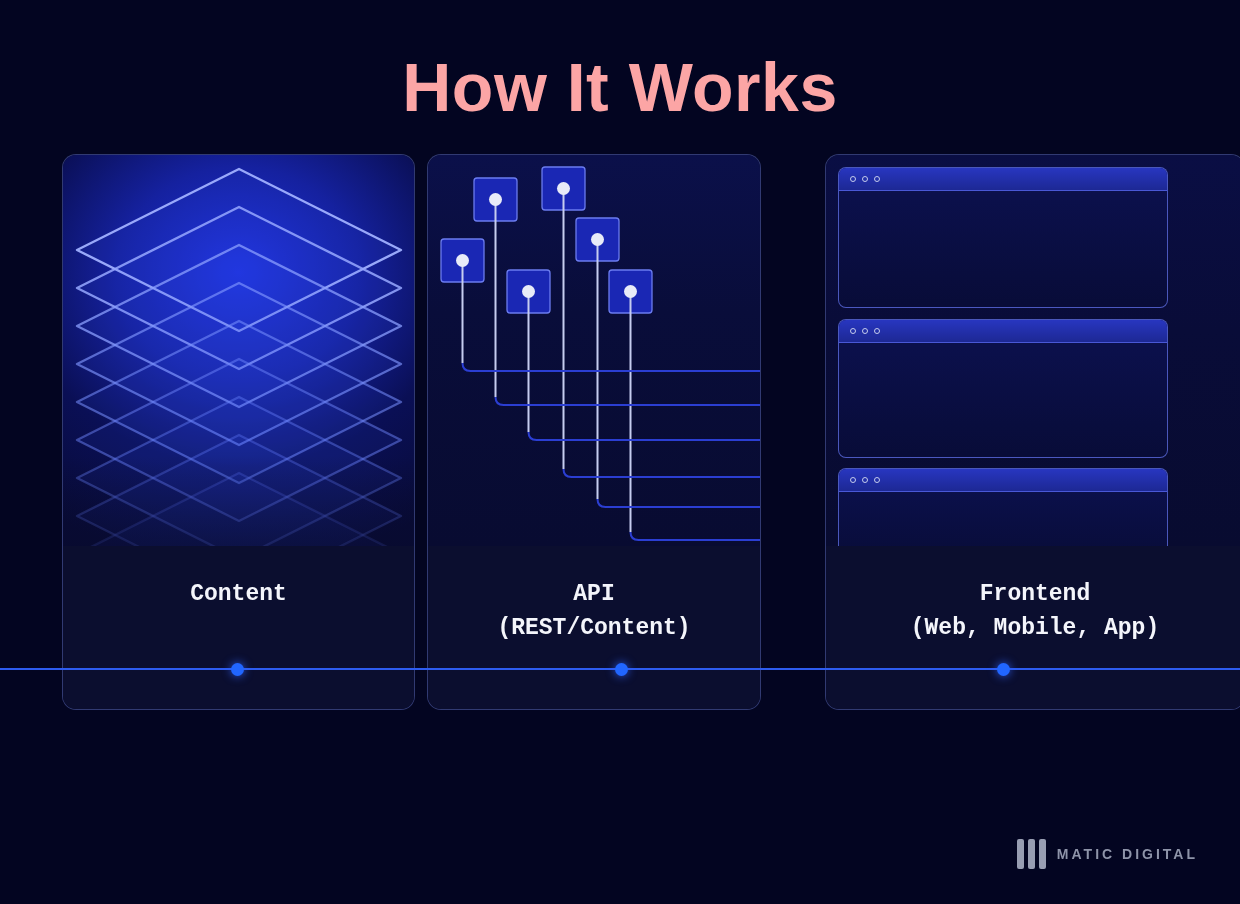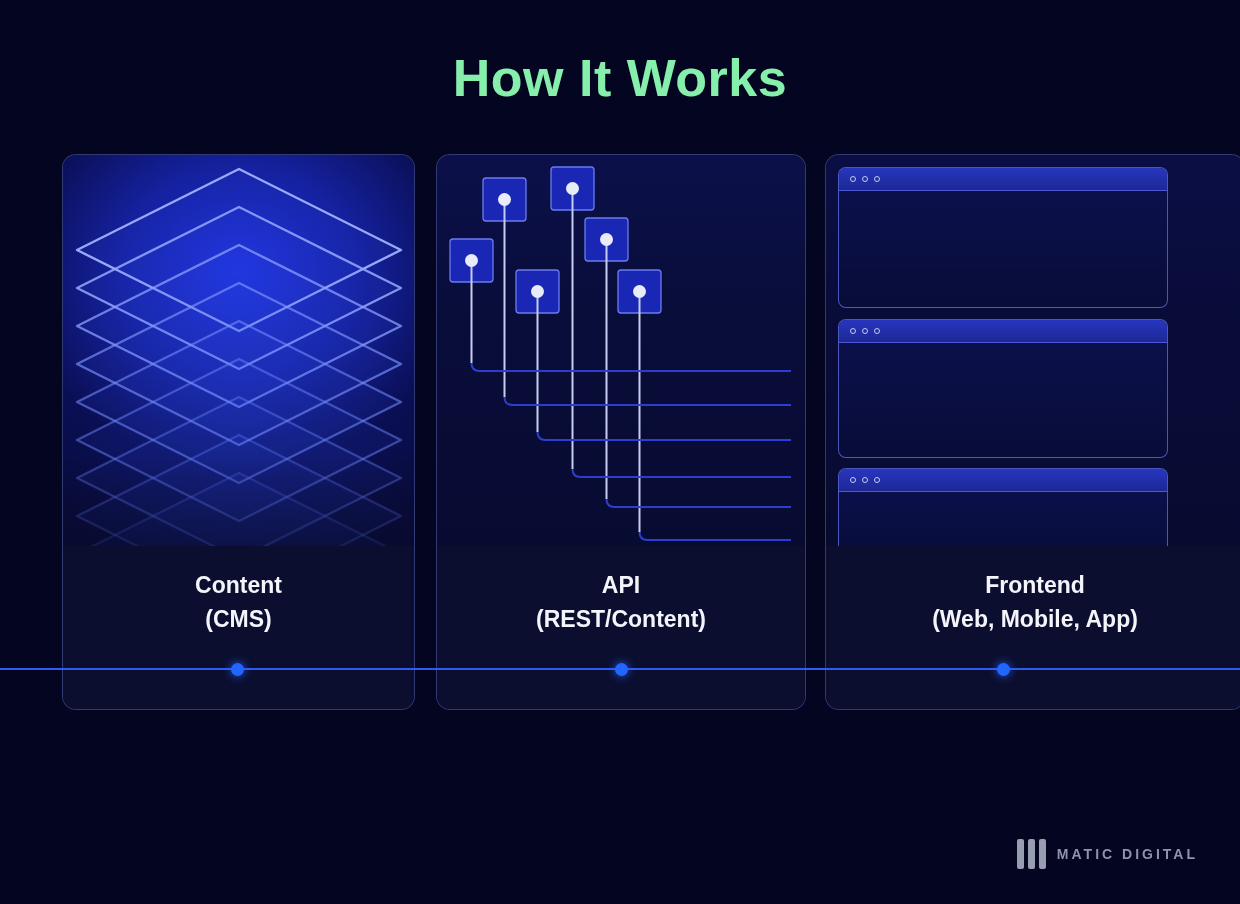--- a/index.html
+++ b/index.html
@@ -6,33 +6,33 @@
   html,body { background:#01031a; }
   body { font-family:"Liberation Sans", sans-serif; }
 
   .canvas {
     position:relative; width:1240px; height:904px;
     background:#030521; overflow:hidden;
   }
 
   .page-title {
     position:absolute; top:48px; left:0; width:1240px;
-    text-align:center; color:#86efac;
-    font-size:52px; font-weight:700; letter-spacing:0.5px;
+    text-align:center; color:#fca5a5;
+    font-size:68px; font-weight:700; letter-spacing:0.5px;
   }
 
   
   .panel {
     position:absolute; top:154px; height:556px;
     border:1px solid rgba(108,124,214,0.40);
     border-radius:14px; overflow:hidden;
     background:#0b0e2f;
   }
   .panel-1 { left:62px;  width:353px; }
-  .panel-2 { left:436px; width:370px; }
+  .panel-2 { left:427px; width:334px; }
   .panel-3 { left:825px; width:420px; }
 
   .panel-graphic {
     position:absolute; top:0; left:0; right:0; height:391px;
     overflow:hidden;
   }
   .content-graphic {
     background: radial-gradient(95% 75% at 50% 30%,
       #1d30dd 0%, #15219f 36%, #0a0f55 66%, #080b38 100%);
   }
@@ -43,22 +43,22 @@
   .api-graphic {
     background: linear-gradient(180deg,#0b104a 0%, #090d3a 40%, #080b31 100%);
   }
   .frontend-graphic {
     background: linear-gradient(180deg,#0a0e44 0%, #090c38 45%, #080b30 100%);
   }
   .panel-graphic svg { display:block; }
 
   .panel-label {
     position:absolute; top:391px; left:0; right:0; bottom:0;
-    background:#0b0e2f; text-align:center; padding-top:22px;
-    color:#f4f5fb; font-size:23px; font-weight:700; line-height:34px;
+    background:#0b0e2f; text-align:center; padding-top:31px;
+    color:#f4f5fb; font-size:23px; font-weight:700; line-height:34px;font-family:Liberation Mono, monospace;
   }
 
   
   .window {
     position:absolute; left:12px; width:330px;
     border:1px solid rgba(96,112,230,0.75);
     border-radius:8px; overflow:hidden;
     background:linear-gradient(180deg,#0c1150 0%, #080c38 100%);
   }
   .window-1 { top:12px;  height:141px; }
@@ -116,21 +116,20 @@
           <polygon points="176,166 338,247 176,328 14,247" stroke="rgba(122,145,255,0.55)"></polygon>
           <polygon points="176,204 338,285 176,366 14,285" stroke="rgba(115,138,255,0.47)"></polygon>
           <polygon points="176,242 338,323 176,404 14,323" stroke="rgba(108,132,255,0.40)"></polygon>
           <polygon points="176,280 338,361 176,442 14,361" stroke="rgba(102,126,255,0.34)"></polygon>
           <polygon points="176,318 338,399 176,480 14,399" stroke="rgba(96,120,255,0.28)"></polygon>
         </g>
       </svg>
     </div>
     <div class="panel-label">
       <div>Content</div>
-      <div>(CMS)</div>
     </div>
   </article>
 
   <article class="panel panel-2">
     <div class="panel-graphic api-graphic">
       <svg width="354" height="391" viewBox="0 0 354 391">
 
         <g fill="#1a27b4" stroke="#6b7cf0" stroke-width="1.3">
           <rect x="13" y="84" width="43" height="43" rx="3"></rect>
           <rect x="46" y="23" width="43" height="43" rx="3"></rect>

